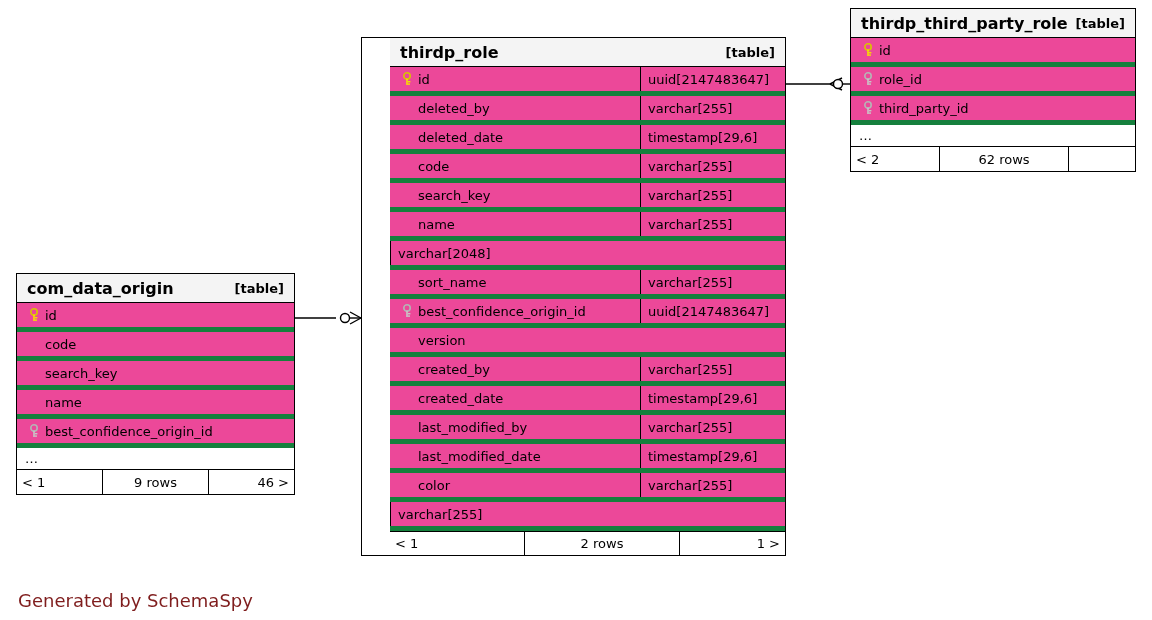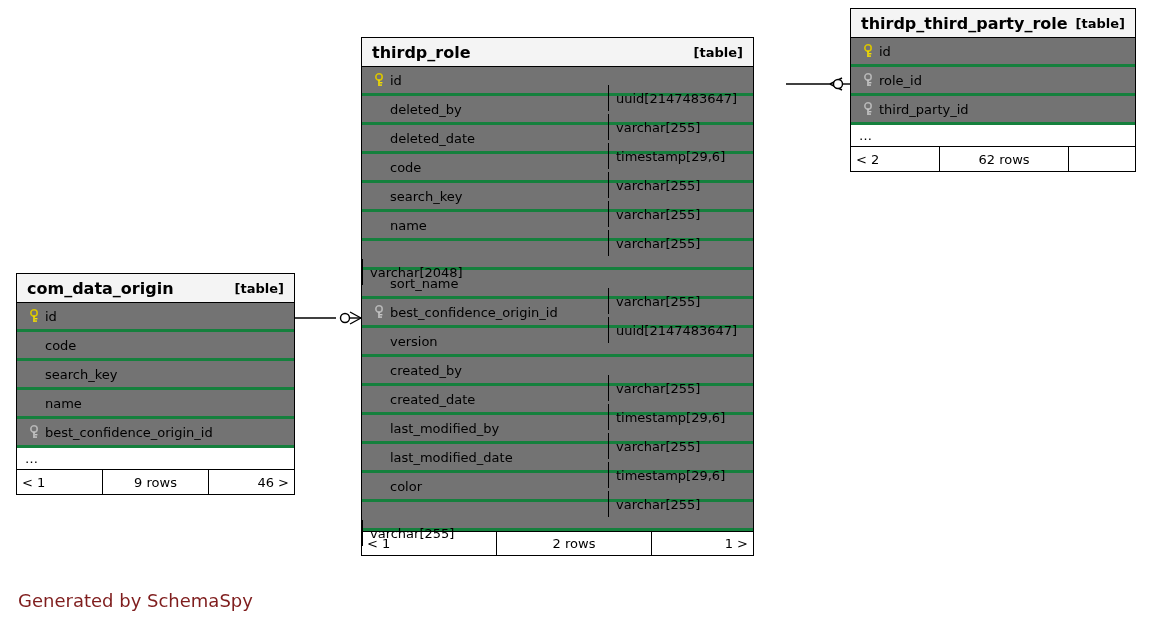--- a/index.html
+++ b/index.html
@@ -48,25 +48,25 @@
   .table-title .tname {
     font-weight: bold;
     font-size: 16px;
   }
   .table-title .ttag {
     font-size: 13px;
     font-weight: bold;
   }
   .row {
     display: flex;
-    align-items: flex-start;
+    align-items: flex-end;
     height: 29px;
     box-sizing: border-box;
-    border-bottom: 3px solid #15803d;
-    background: #737373;
+    border-bottom: 5px solid #15803d;
+    background: #ec4899;
   }
   .row:last-child {
     border-bottom: none;
   }
   .col-name {
     display: flex;
     align-items: center;
     flex: 1 1 auto;
     padding-left: 8px;
     height: 100%;
@@ -151,21 +151,21 @@
     <path d="M 830 84 L 842 78 M 830 84 L 842 90" stroke="#000000" stroke-width="1.4" fill="none"></path>
     <circle cx="838" cy="84" r="4.5" stroke="#000000" stroke-width="1.4" fill="#ffffff"></circle>
     <path d="M 842 84 L 850 84" stroke="#000000" stroke-width="1.4" fill="none"></path>
 
     <path d="M 295 318 L 336 318" stroke="#000000" stroke-width="1.4" fill="none"></path>
     <circle cx="345" cy="318" r="4.5" stroke="#000000" stroke-width="1.4" fill="#ffffff"></circle>
     <path d="M 350 318 L 361 318" stroke="#000000" stroke-width="1.4" fill="none"></path>
     <path d="M 361 318 L 350 312 M 361 318 L 350 324" stroke="#000000" stroke-width="1.4" fill="none"></path>
   </svg>
 
-  <div class="table-box" style="left:361px; top:37px; width:393px;">
+  <div class="table-box" style="left:361px; top:37px; width:425px;padding-left:28px;">
     <div class="table-title">
       <span class="tname">thirdp_role</span>
       <span class="ttag">[table]</span>
     </div>
 
     <div class="row">
       <div class="col-name">
         <span class="key-slot">
           <svg width="10" height="14" viewBox="0 0 10 14">
               <circle cx="5" cy="4" r="3.2" fill="none" stroke="#d9c400" stroke-width="1.6"></circle>

